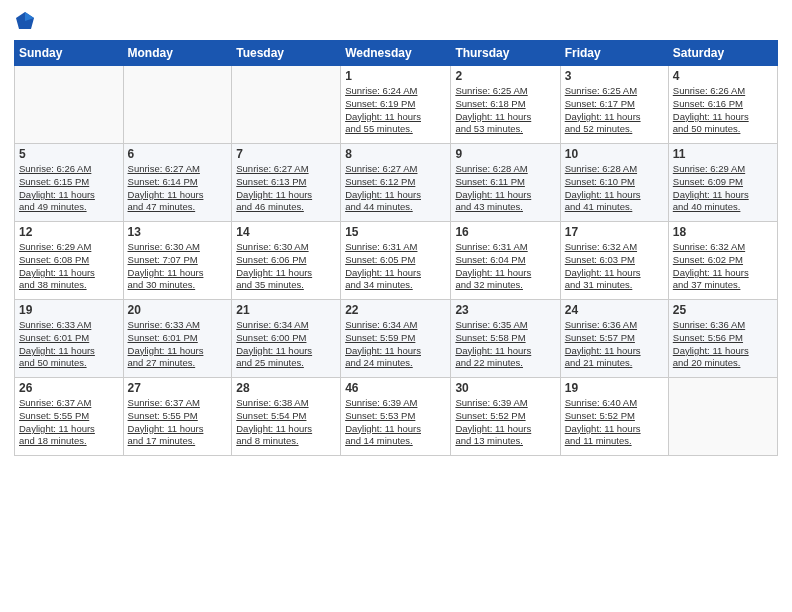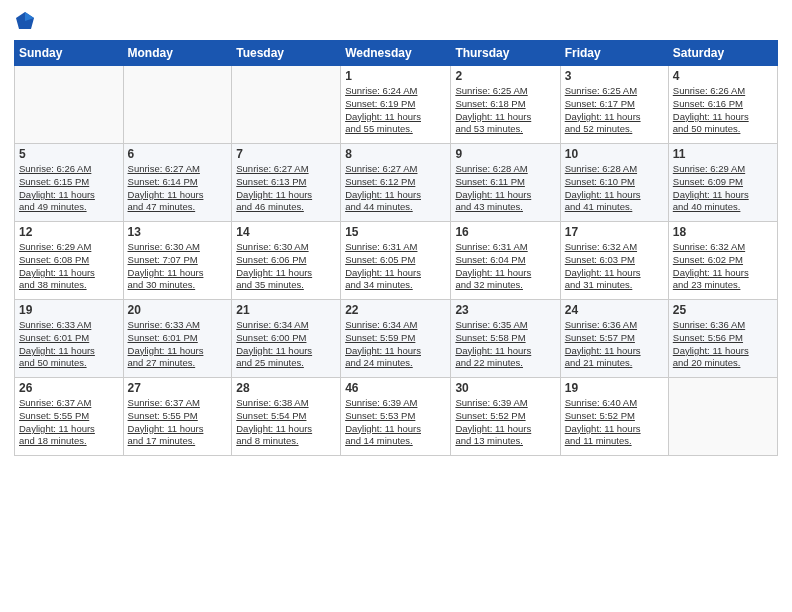--- a/index.html
+++ b/index.html
@@ -200,21 +200,21 @@
           <td>
             <span class="day-num">16</span>
             <div class="day-info"><span>Sunrise: 6:31 AM</span><br><span>Sunset: 6:04 PM</span><br><span>Daylight: 11 hours</span><br><span>and 32 minutes.</span></div>
           </td>
           <td>
             <span class="day-num">17</span>
             <div class="day-info"><span>Sunrise: 6:32 AM</span><br><span>Sunset: 6:03 PM</span><br><span>Daylight: 11 hours</span><br><span>and 31 minutes.</span></div>
           </td>
           <td>
             <span class="day-num">18</span>
-            <div class="day-info"><span>Sunrise: 6:32 AM</span><br><span>Sunset: 6:02 PM</span><br><span>Daylight: 11 hours</span><br><span>and 23 minutes.</span></div>
+            <div class="day-info"><span>Sunrise: 6:32 AM</span><br><span>Sunset: 6:02 PM</span><br><span>Daylight: 11 hours</span><br><span>and 37 minutes.</span></div>
           </td>
         </tr>
         <tr>
           <td>
             <span class="day-num">19</span>
             <div class="day-info"><span>Sunrise: 6:33 AM</span><br><span>Sunset: 6:01 PM</span><br><span>Daylight: 11 hours</span><br><span>and 50 minutes.</span></div>
           </td>
           <td>
             <span class="day-num">20</span>
             <div class="day-info"><span>Sunrise: 6:33 AM</span><br><span>Sunset: 6:01 PM</span><br><span>Daylight: 11 hours</span><br><span>and 27 minutes.</span></div>

